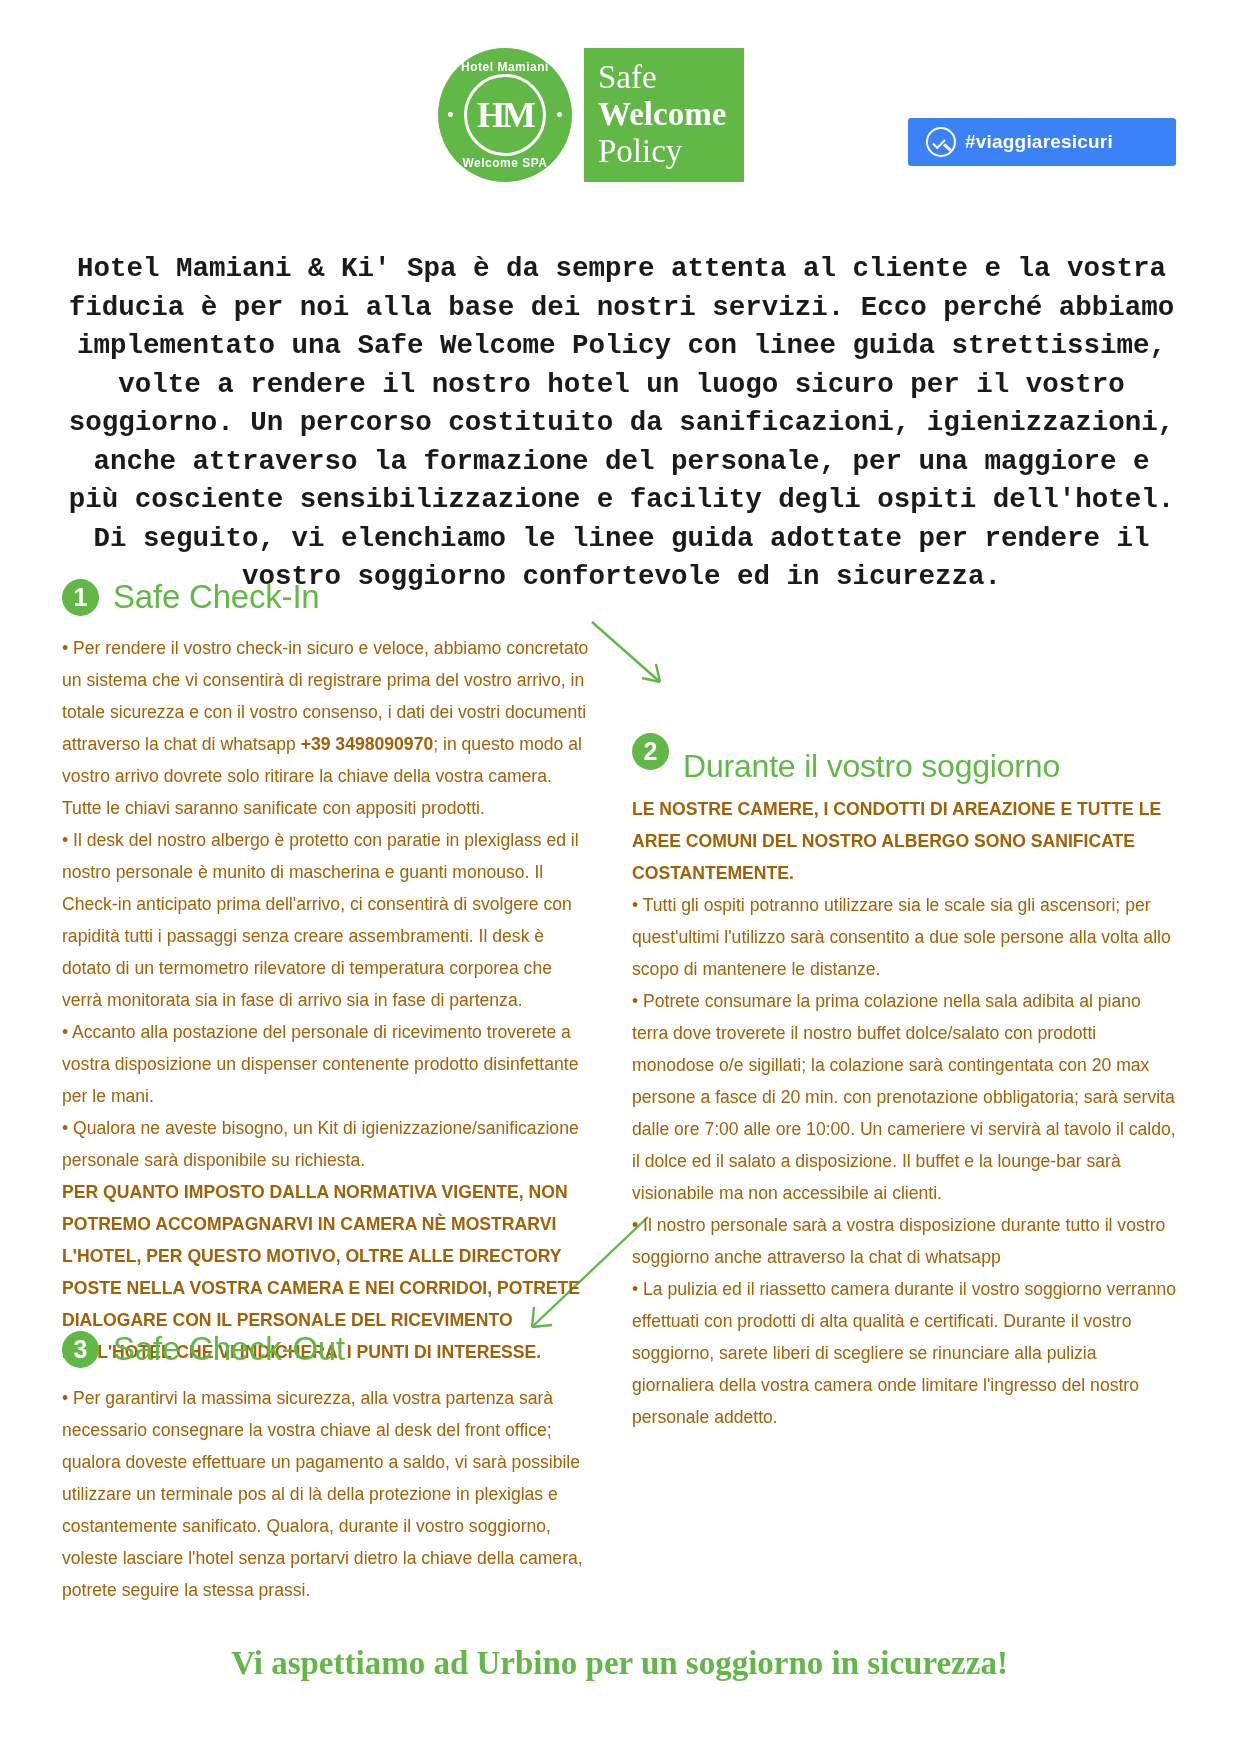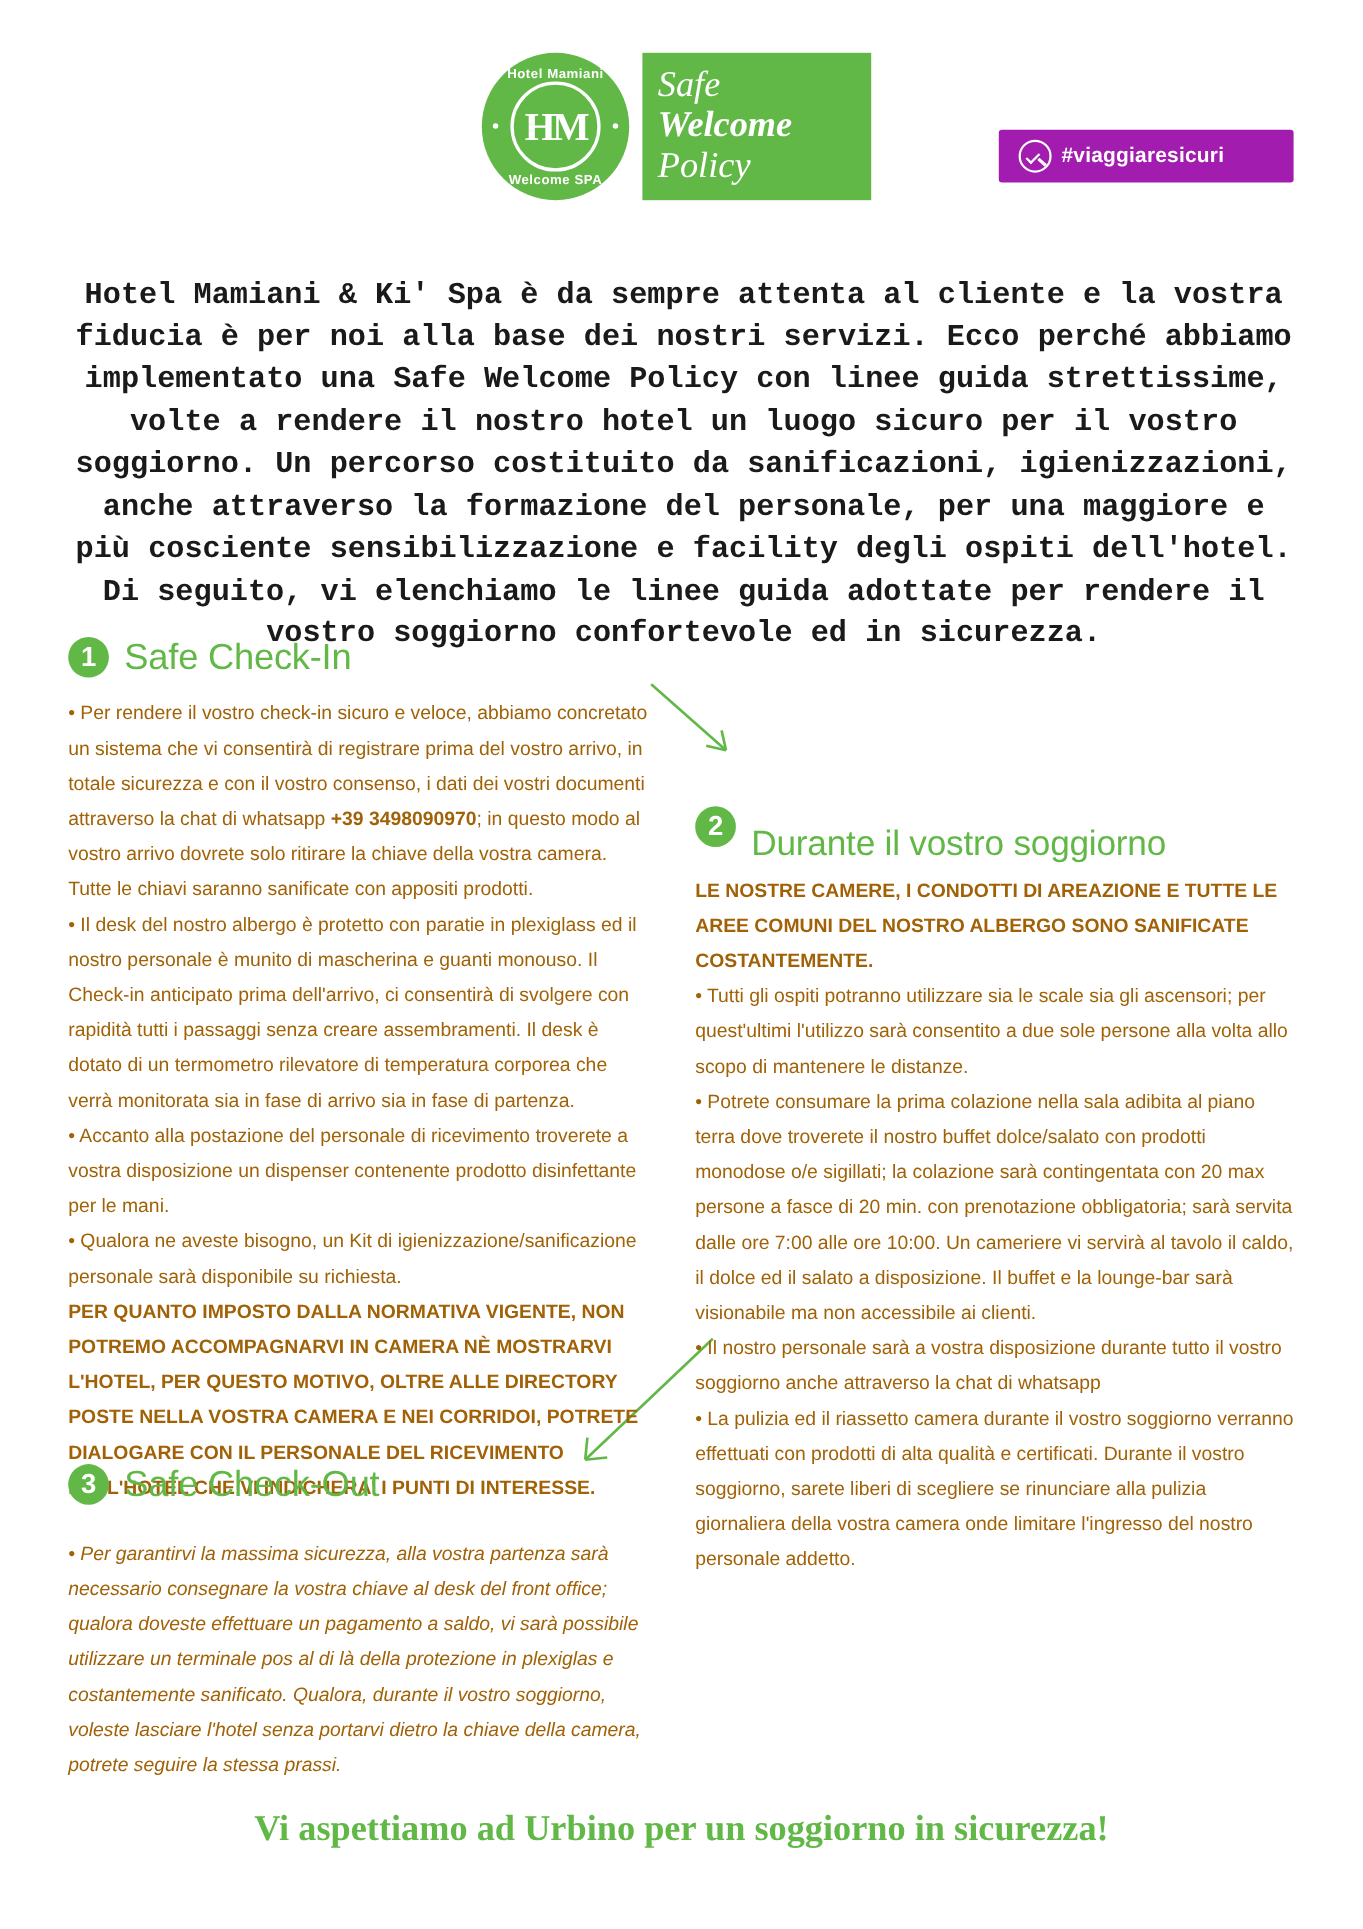--- a/index.html
+++ b/index.html
@@ -132,44 +132,43 @@
     border-radius: 50%;
     top: 64px;
   }
   .hm-dot.l { left: 10px; }
   .hm-dot.r { right: 10px; }
 
   .swp-box {
     position: absolute;
     left: 146px;
     top: 8px;
-    width: 208px;
+    width: 160px;
     height: 134px;
     background: #62b847;
-    font-style: italic;
   }
   .swp-box .swp-text {
     position: absolute;
     left: 14px;
     top: 11px;
     color: #ffffff;
     font-family: "Liberation Serif", serif;
     font-size: 33px;
     line-height: 37px;
     font-weight: normal;
   }
   .swp-box .swp-text .bold {
     font-weight: bold;
   }
 
   .viaggiare-badge {
     position: absolute;
     right: 63px;
     top: 78px;
-    background: #a21caf;
+    background: #3b82f6;
     color: #ffffff;
     height: 48px;
     width: 268px;
     border-radius: 3px;
     display: flex;
     align-items: center;
     gap: 9px;
     padding-left: 18px;
     box-sizing: border-box;
   }
@@ -281,21 +280,21 @@
   }
   .sec2 .sec-title { font-size: 32px; margin-top: 31px; }
   .sec2 .body { margin-top: 8px; }
 
   .sec3 {
     position: absolute;
     left: 62px;
     top: 1330px;
     width: 530px;
   }
-  .sec3 .body { margin-top: 28px; font-style: italic; }
+  .sec3 .body { margin-top: 14px; }
 
   
   svg.arrow {
     position: absolute;
     overflow: visible;
   }
   .arrow1 { left: 590px; top: 620px; }
   .arrow2 { left: 520px; top: 1215px; }
 
   

